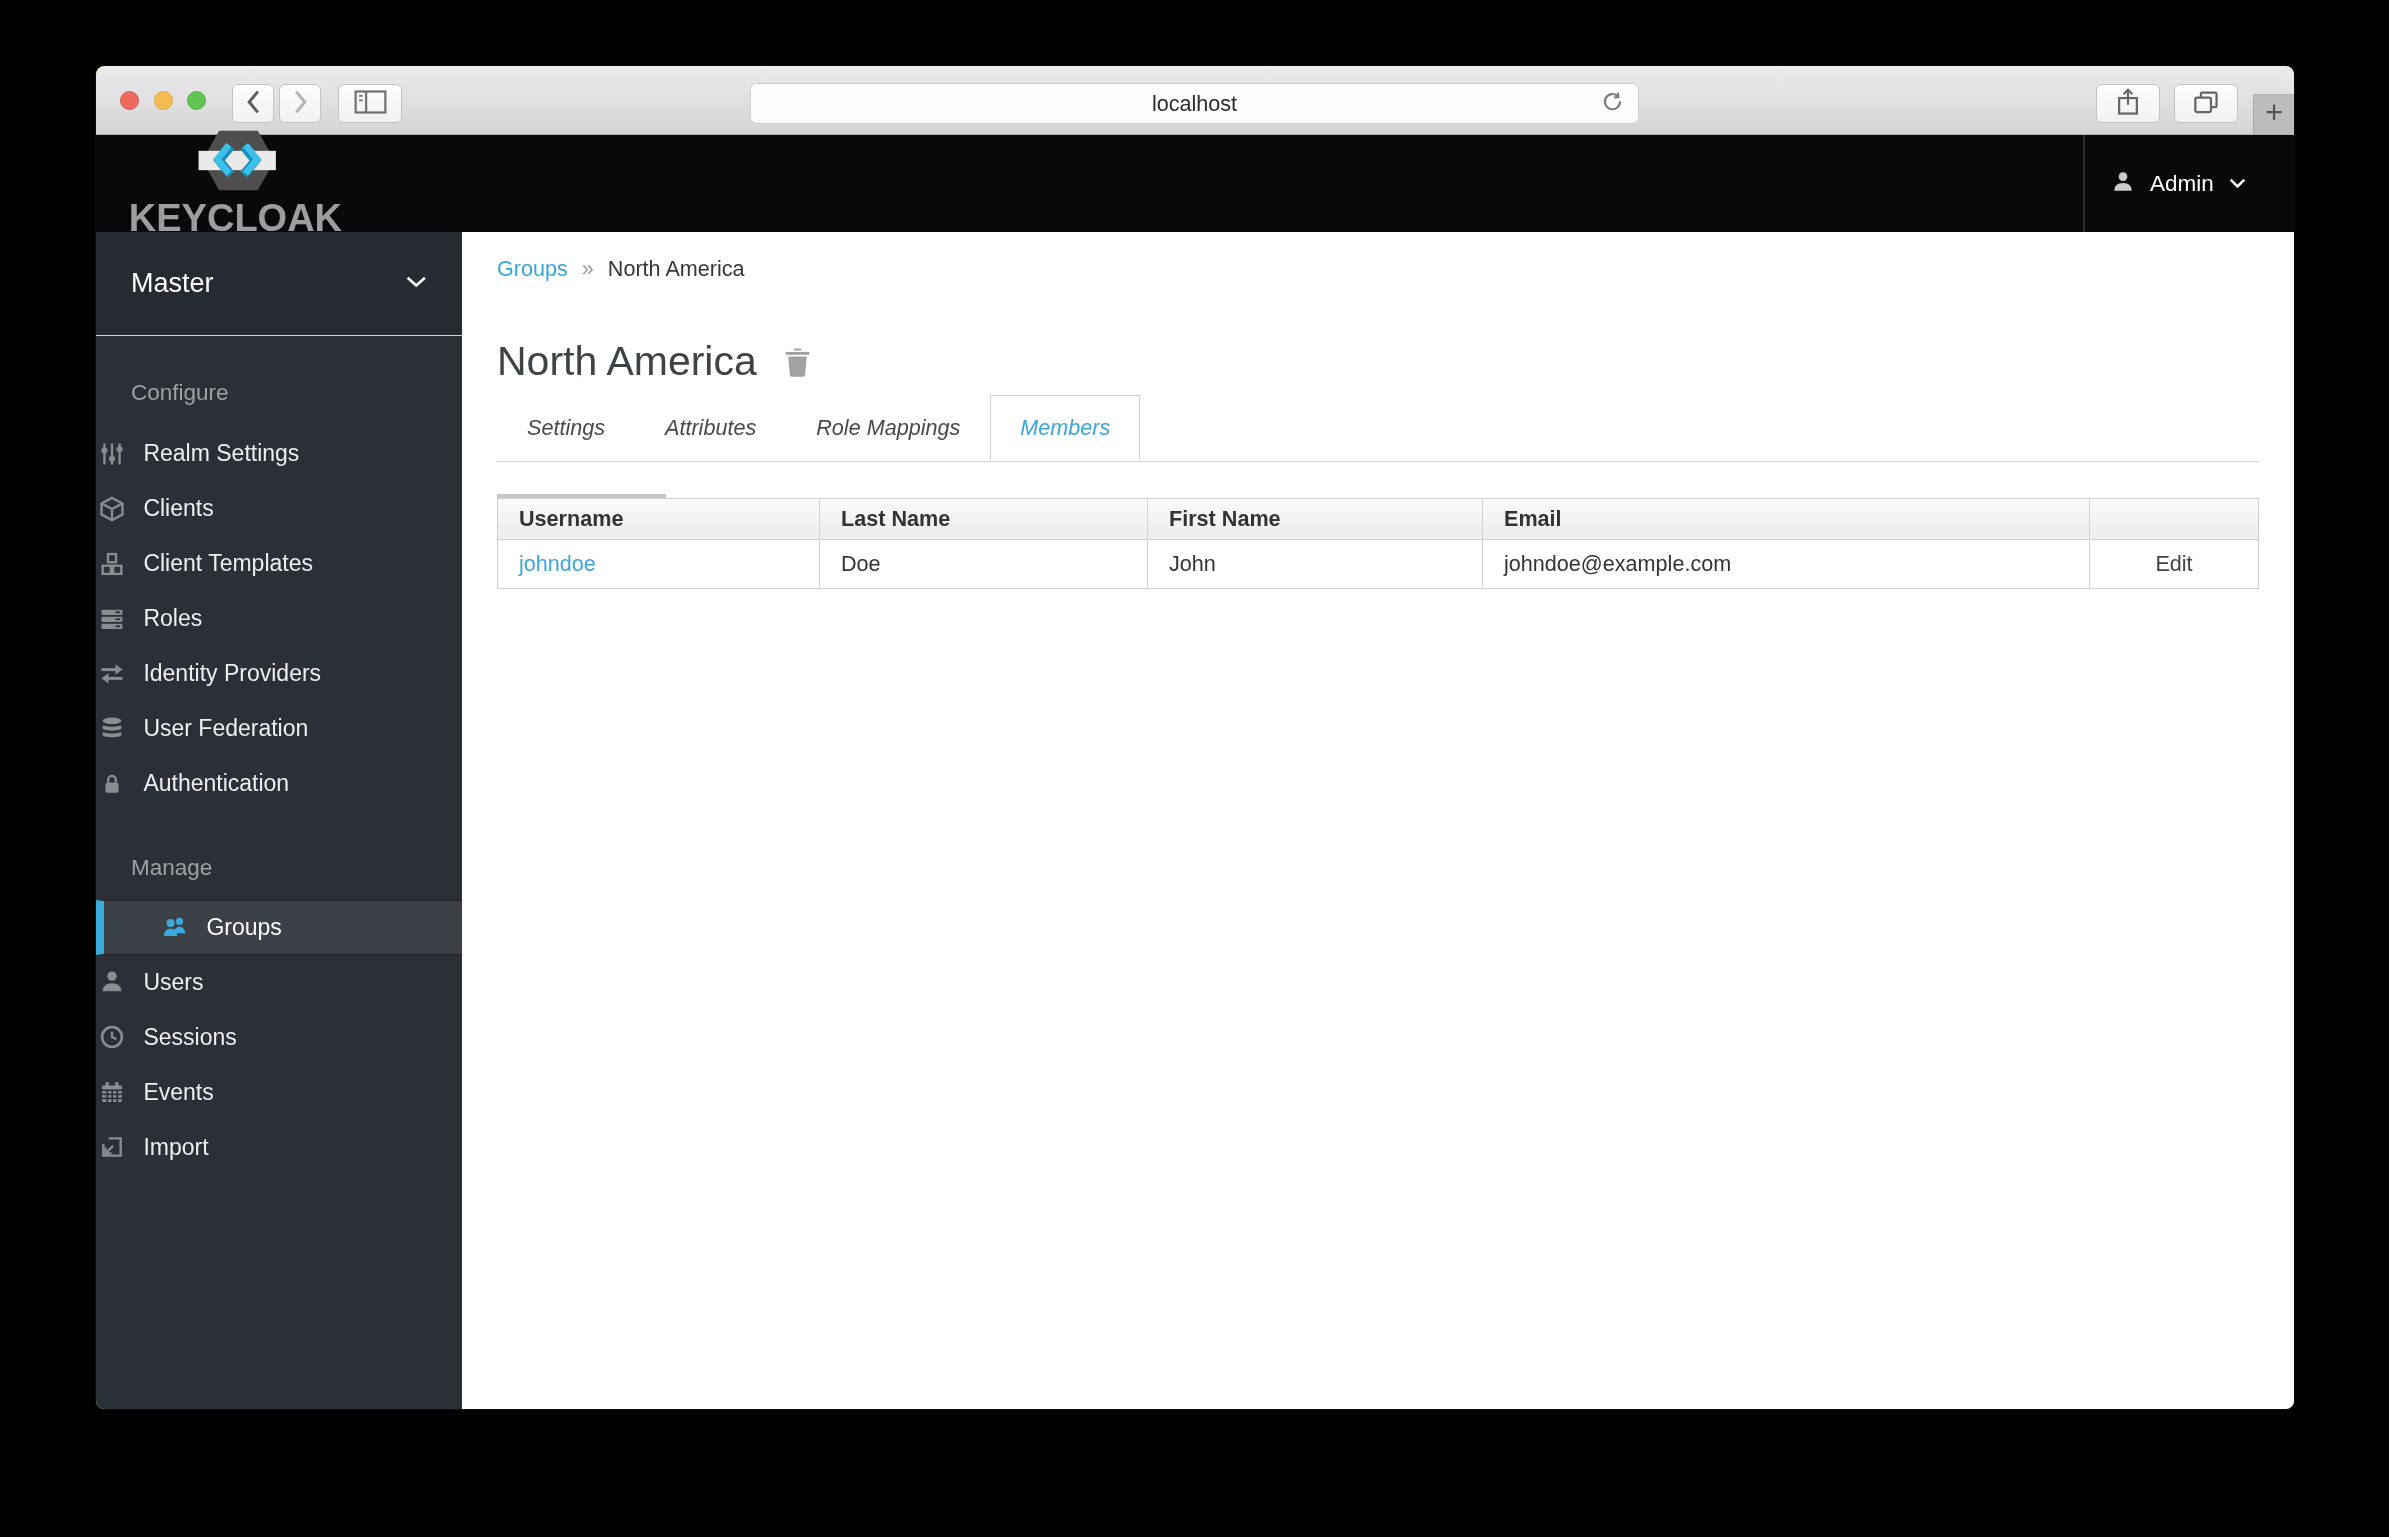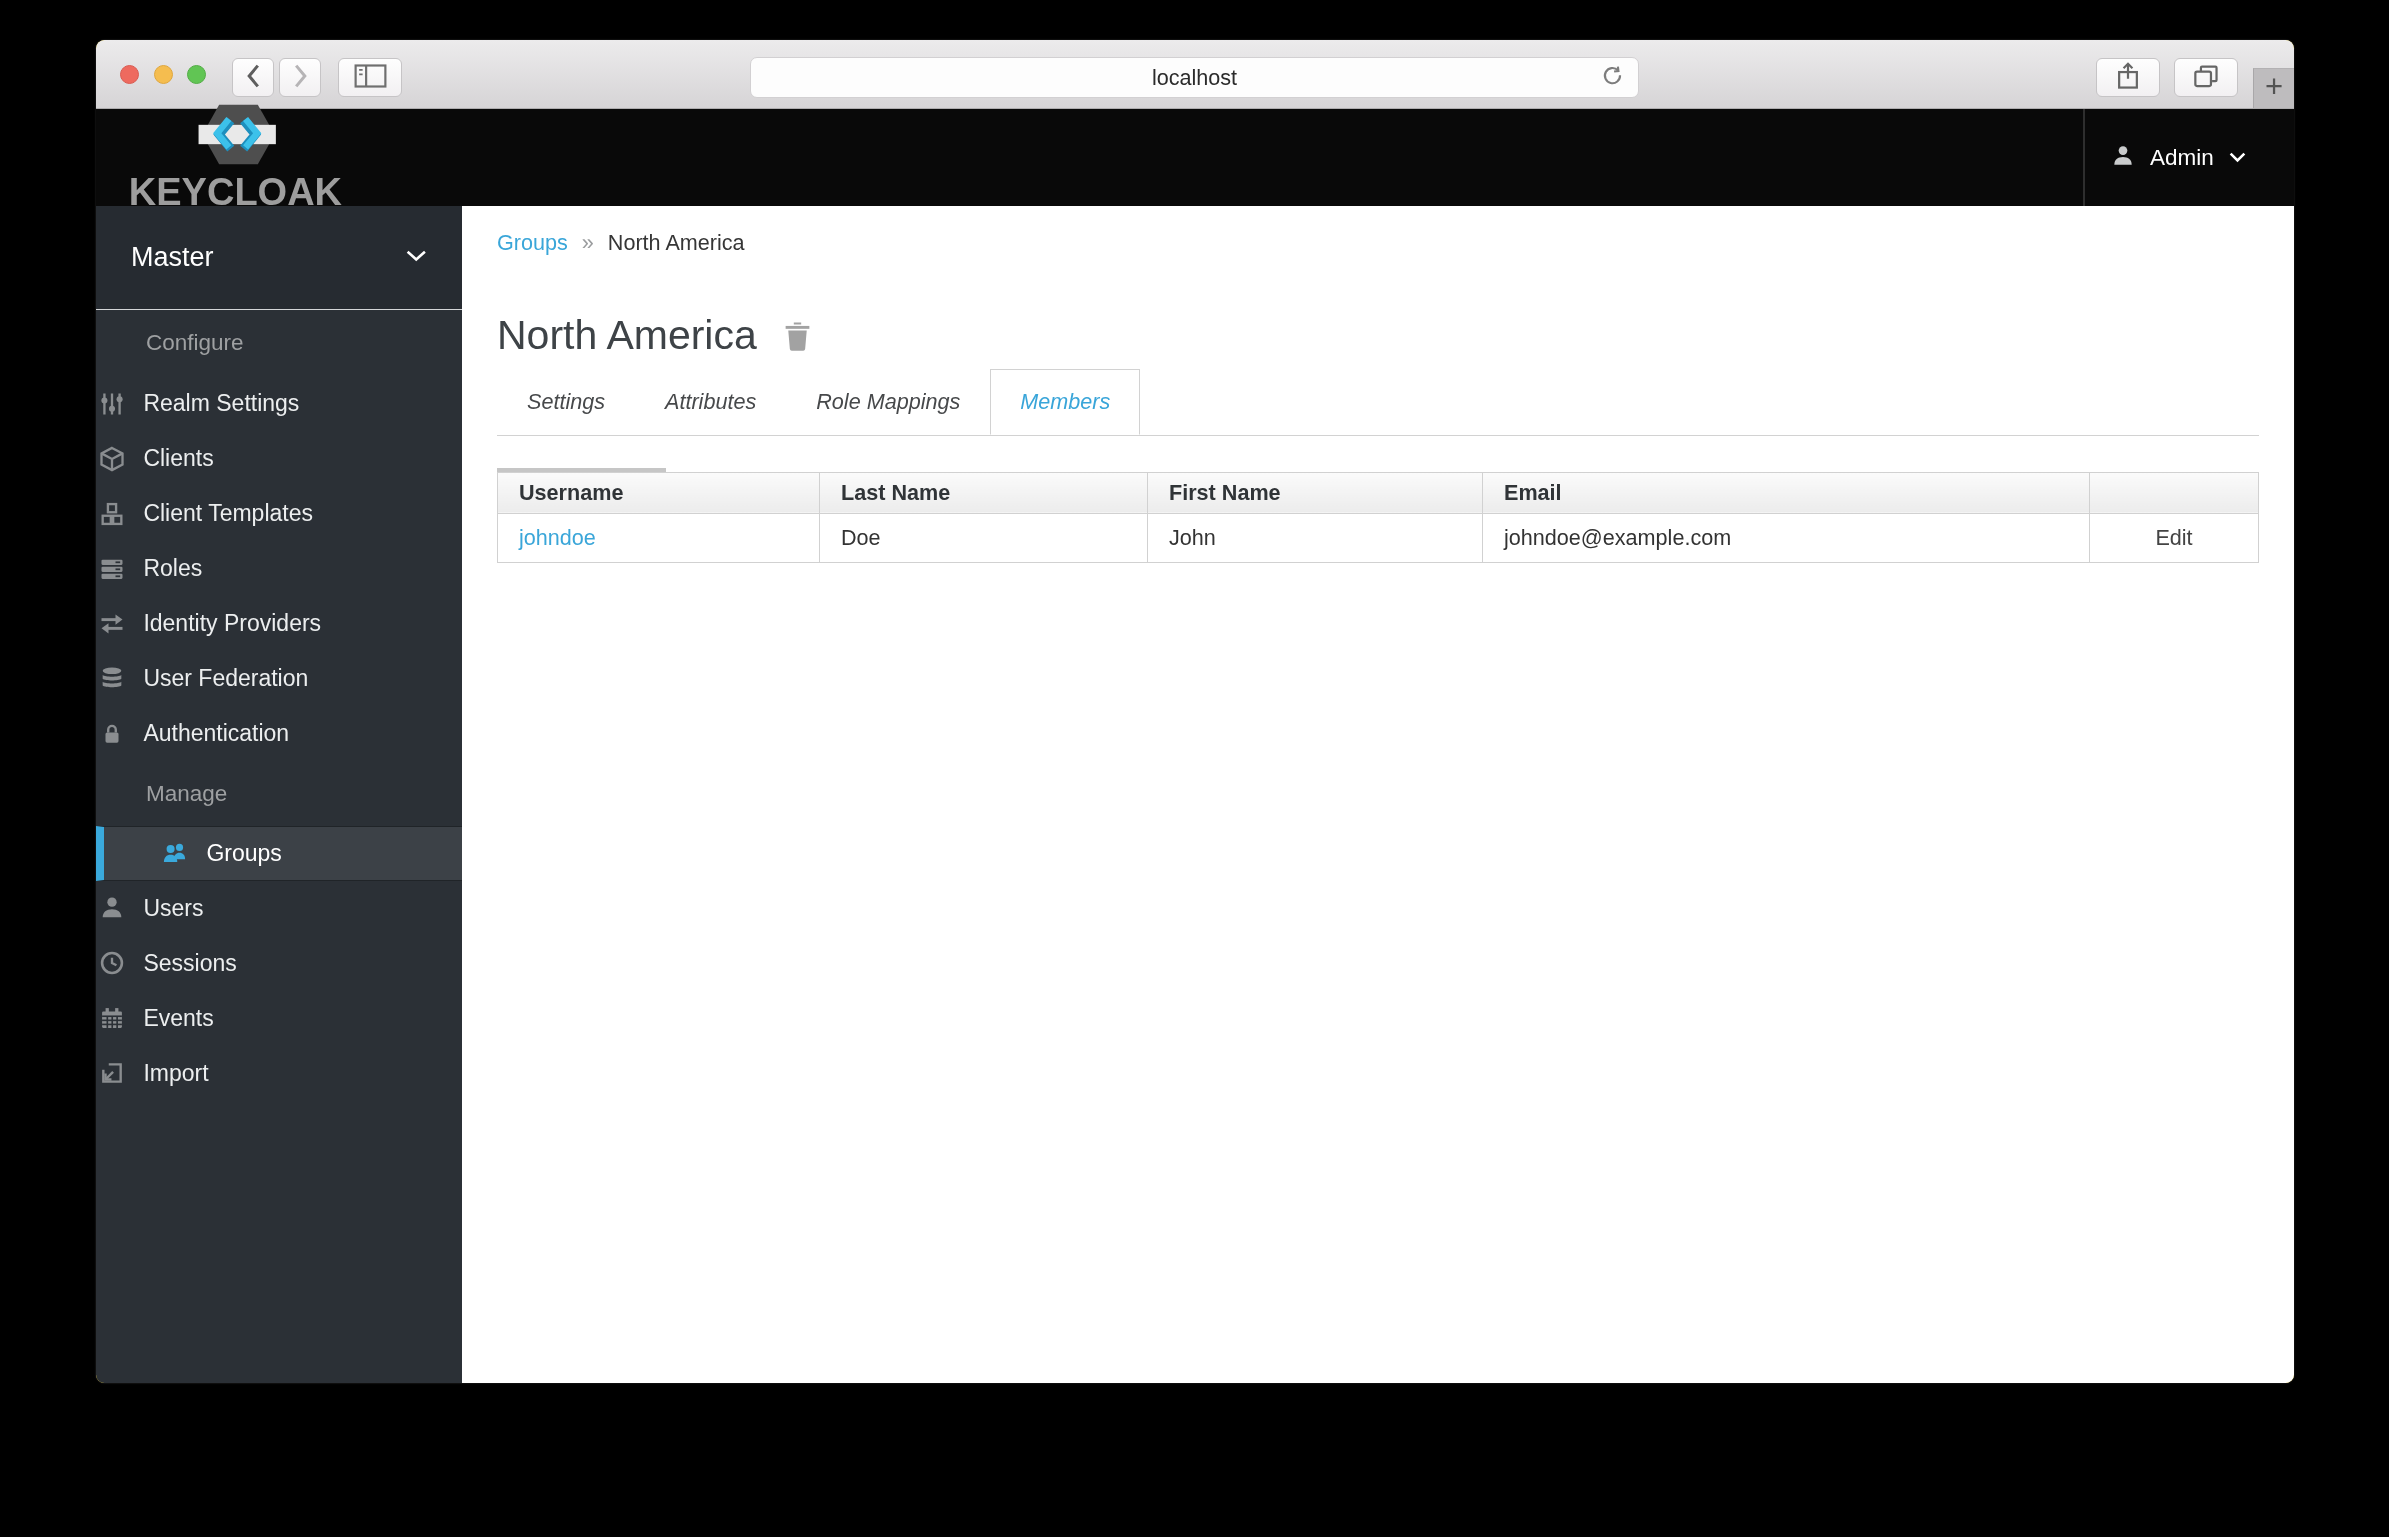--- a/index.html
+++ b/index.html
@@ -1,19 +1,19 @@
 <!DOCTYPE html>
 <html style="font-size:14px"><head>
 <meta charset="utf-8">
 <style>
   * { margin:0; padding:0; box-sizing:border-box; }
   html,body { background:#000; }
   body { font-family:"Liberation Sans", sans-serif; }
   .page { position:relative; width:2389px; height:1537px; background:#000; overflow:hidden; }
-  .window { position:absolute; left:96px; top:40px; width:2198px; height:1343px;
+  .window { position:absolute; left:96px; top:66px; width:2198px; height:1343px;
             border-radius:8.6px; overflow:hidden; background:#fde047;
             box-shadow:0 0 1.7px rgba(255,255,255,.25); display:flex; flex-direction:column; }
 
   
   .chrome { position:relative; height:69px; flex:0 0 69px;
             background:linear-gradient(#ecebec,#d6d4d6); border-bottom:1.7px solid #aeacae; }
   .traffic { position:absolute; left:24px; top:25px; display:flex; gap:14.7px; }
   .light { width:19px; height:19px; border-radius:50%; }
   .light.red { background:#ee6a5f; border:0.9px solid #d95c52; }
   .light.yellow { background:#f5bd4f; border:0.9px solid #dfa73f; }
@@ -40,21 +40,21 @@
   .user-divider { position:absolute; left:1987px; top:0; width:1.7px; height:97px; background:#2e2e2e; }
   .user-menu { position:absolute; left:2014px; top:0; height:97px; display:flex; align-items:center; gap:14px; cursor:pointer; }
   .user-label { color:#fff; font-size:22.5px; }
 
   
   .app-body { flex:1; display:flex; min-height:0; }
   .sidebar { width:366px; flex:0 0 366px; background:#2b3036; display:flex; flex-direction:column; }
   .realm-selector { height:104px; flex:0 0 104px; background:#262b31; border-bottom:1.7px solid #d4d6d8;
                     display:flex; align-items:center; padding:16px 35px; justify-content:space-between; }
   .realm-name { color:#fff; font-size:27px; }
-  .section-label { color:#9ea0a2; font-size:22.5px; padding-left:50px; margin-top:16px; height:33px; line-height:33px; }
+  .section-label { color:#9ea0a2; font-size:22.5px; padding-left:35px; margin-top:40px; height:33px; line-height:33px; }
   .nav-item { height:55px; display:flex; align-items:center; cursor:pointer; }
   .nav-icon { width:31px; display:flex; justify-content:center; }
   .nav-label { color:#eceeef; font-size:23px; margin-left:16.4px; }
   .nav-items { margin-top:17.3px; }
   .nav-items.manage { margin-top:15.6px; }
   .nav-item.active { background:#3c4147; border-left:8.6px solid #3aa9dc; padding-left:55px;
                      border-top:0.9px solid #202428; border-bottom:0.9px solid #202428; }
   .nav-item.active .nav-label { color:#ffffff; }
 
   .content { flex:1; background:#fff; padding:22.5px 35px 0 35px; overflow:hidden; }

